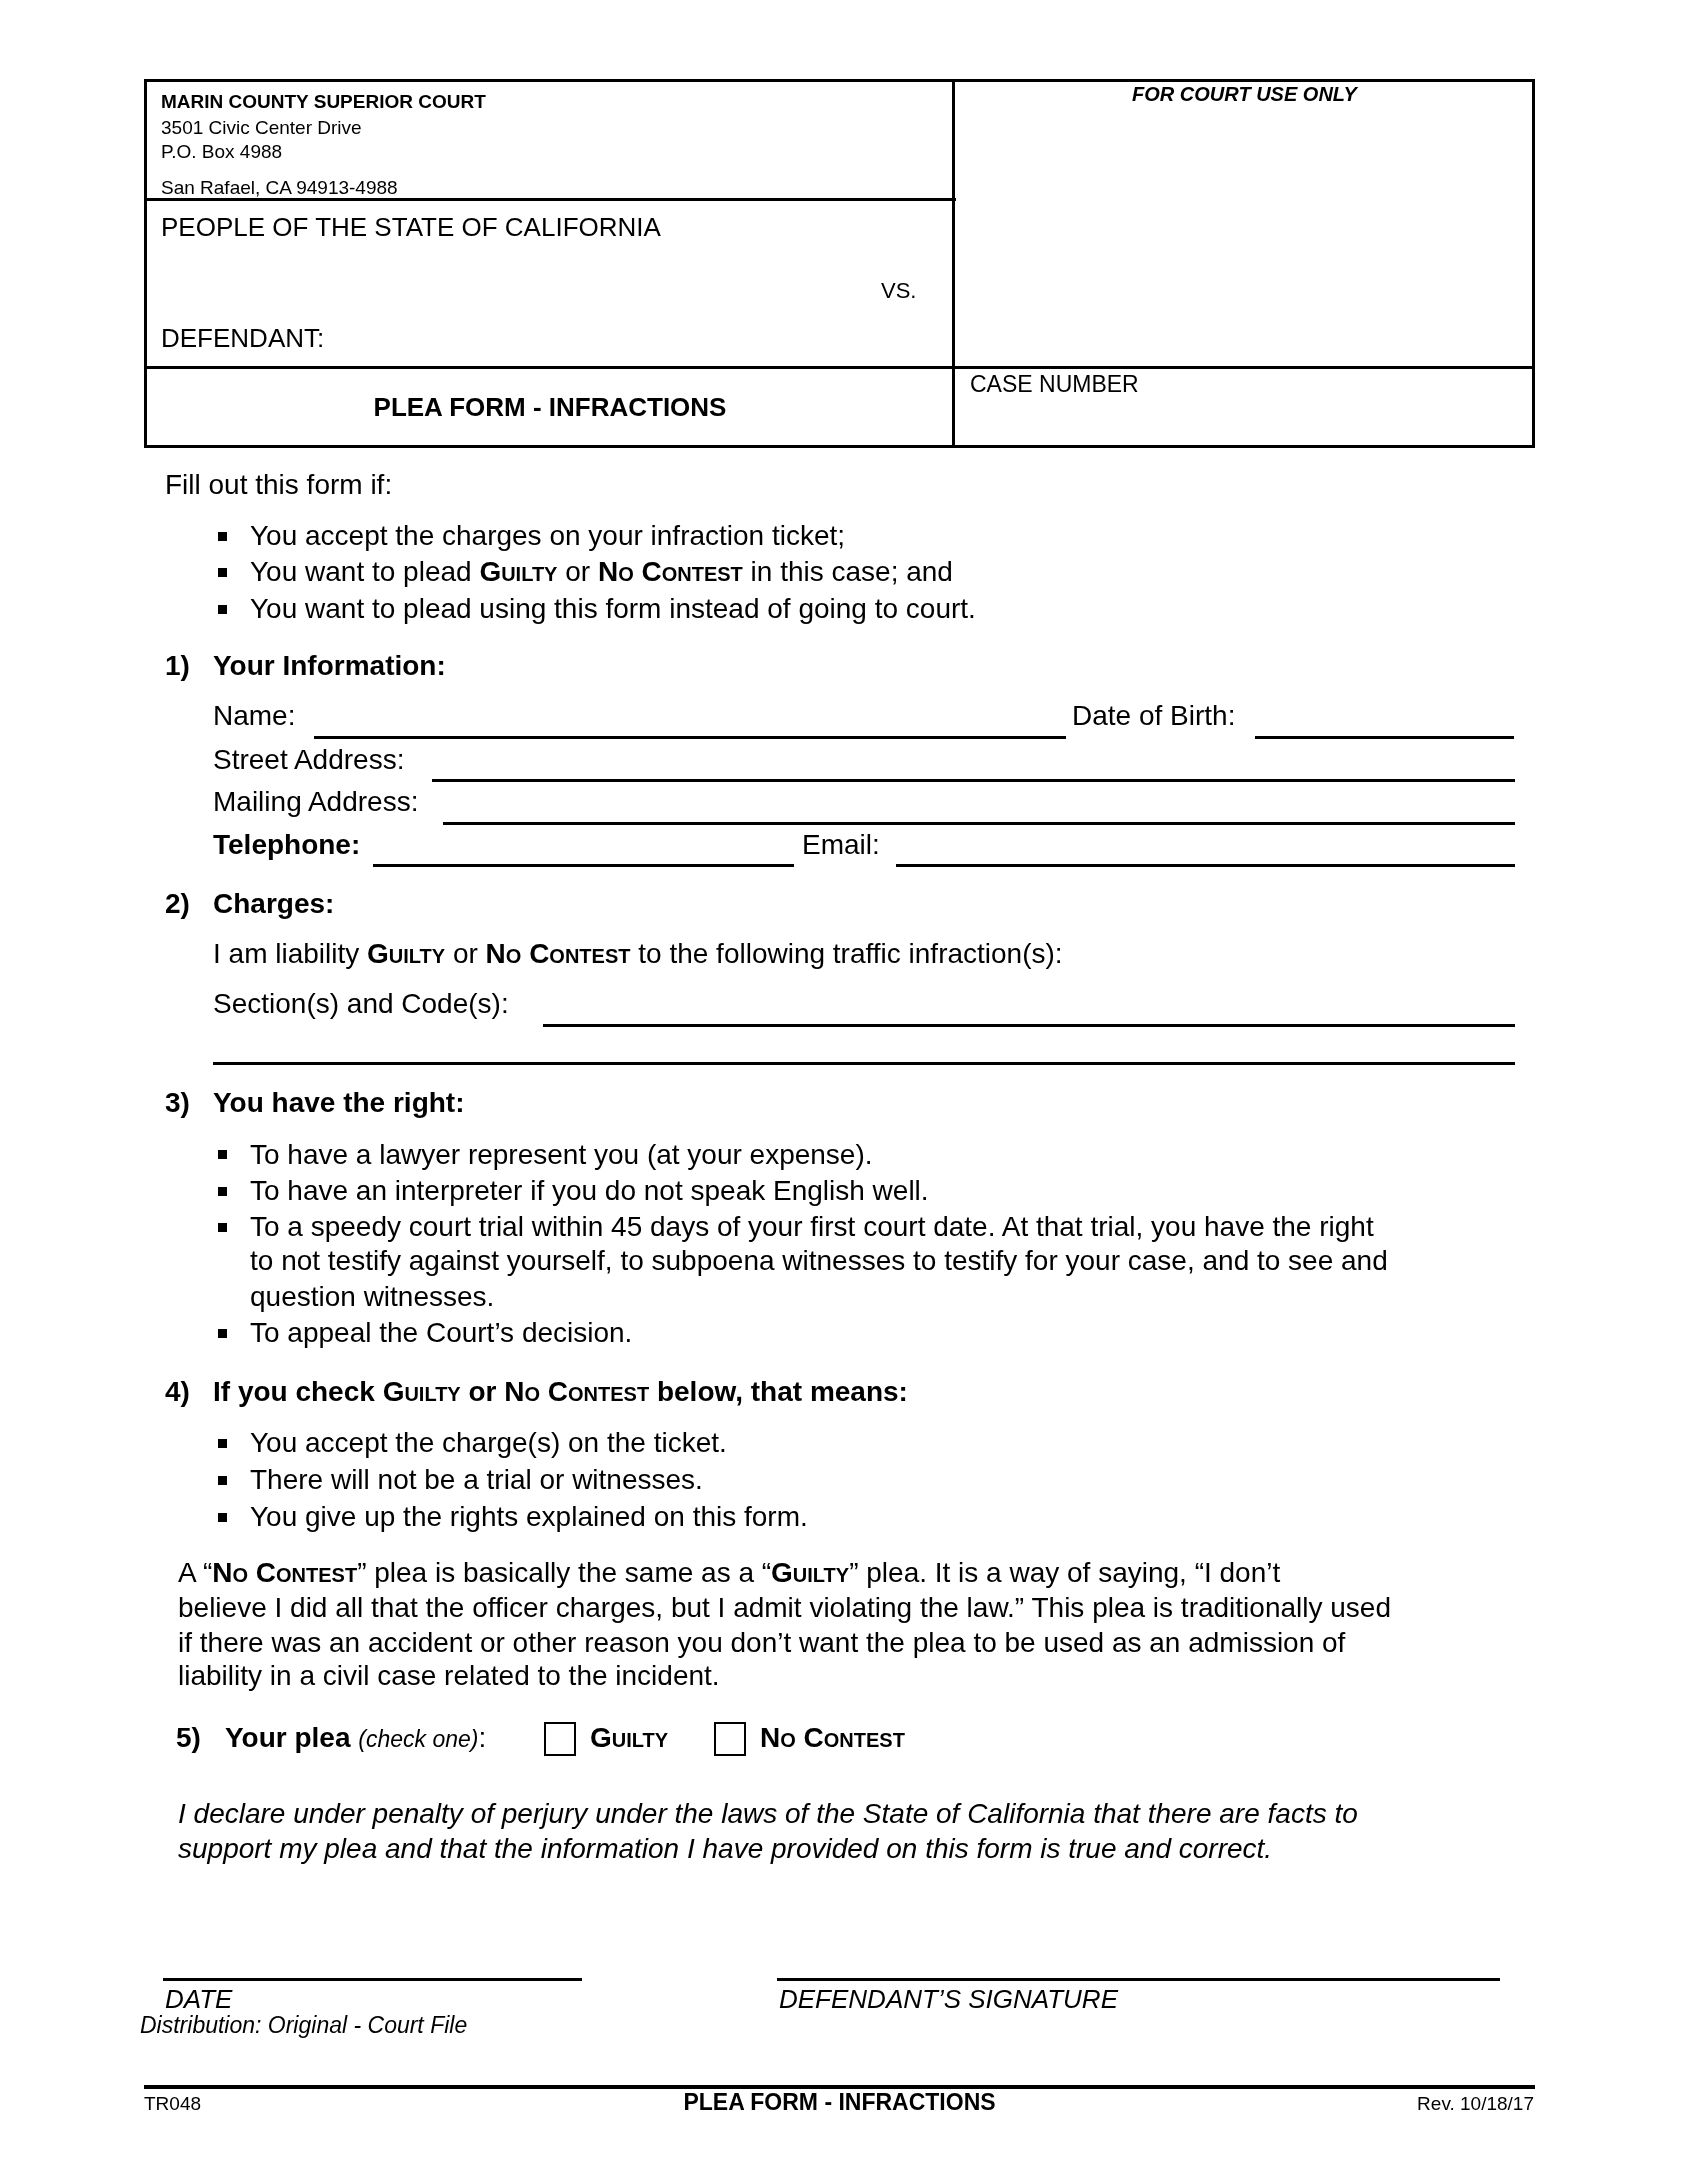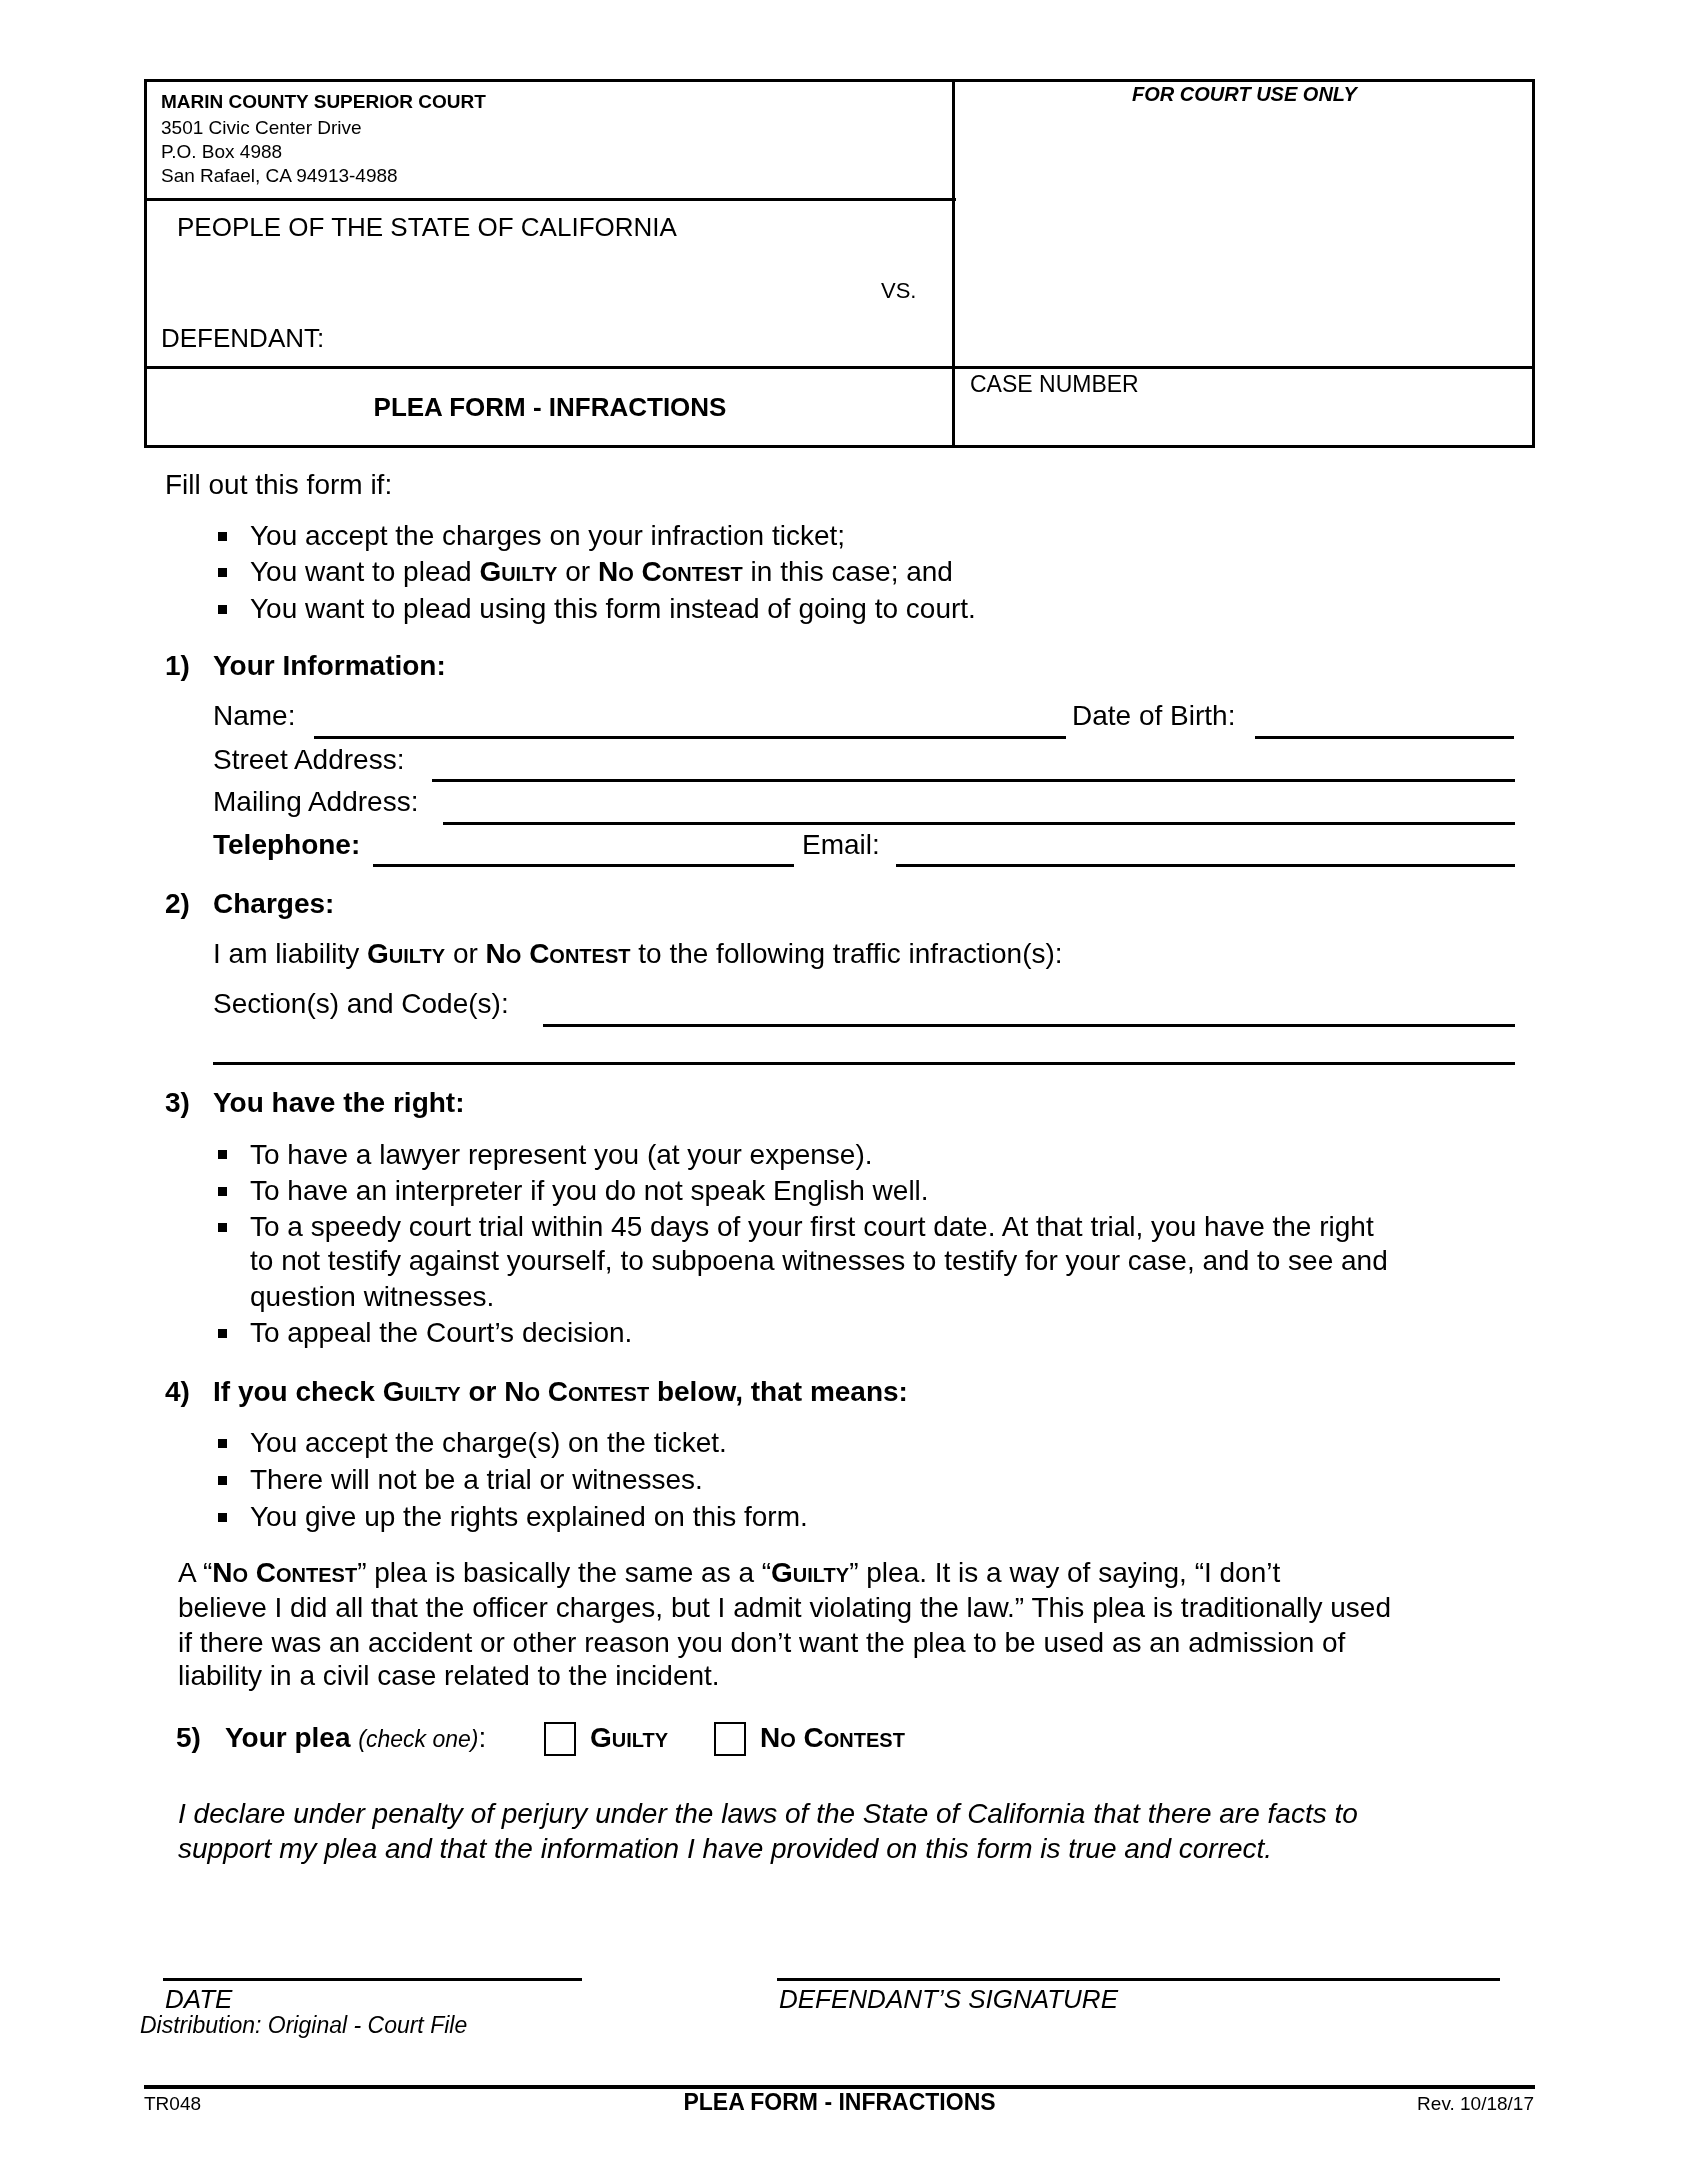--- a/index.html
+++ b/index.html
@@ -27,23 +27,23 @@
 <body>
 
 <div class="hbox"></div>
 <div class="vline"></div>
 <div class="hline" style="left:144px; top:198px; width:812px;"></div>
 <div class="hline" style="left:144px; top:366px; width:1391px;"></div>
 
 <div class="abs court-name" style="left:161px; top:91px;">MARIN COUNTY SUPERIOR COURT</div>
 <div class="abs addr" style="left:161px; top:116px;">3501 Civic Center Drive</div>
 <div class="abs addr" style="left:161px; top:140px;">P.O. Box 4988</div>
-<div class="abs addr" style="left:161px; top:164px;">San Rafael, CA  94913-4988</div>
+<div class="abs addr" style="left:161px; top:176px;">San Rafael, CA  94913-4988</div>
 
-<div class="abs hdr-lg" style="left:161px; top:212px;margin-left:16px;">PEOPLE OF THE STATE OF CALIFORNIA</div>
+<div class="abs hdr-lg" style="left:161px; top:212px;">PEOPLE OF THE STATE OF CALIFORNIA</div>
 <div class="abs" style="left:881px; top:278px; font-size:22px;">VS.</div>
 <div class="abs hdr-lg" style="left:161px; top:323px;">DEFENDANT:</div>
 <input class="field" style="left: 342px; top: 321px; width: 594px;">
 
 <div class="abs" style="left:144px; top:392px; width:812px; text-align:center; font-weight:bold; font-size:26px;">PLEA FORM - INFRACTIONS</div>
 
 <div class="abs" style="left:955px; top:83px; width:579px; text-align:center; font-weight:bold; font-style:italic; font-size:20px;">FOR COURT USE ONLY</div>
 <div class="abs" style="left:970px; top:371px; font-size:23px;">CASE NUMBER</div>
 <input class="field" style="left: 970px; top: 406px; width: 554px;">
 

